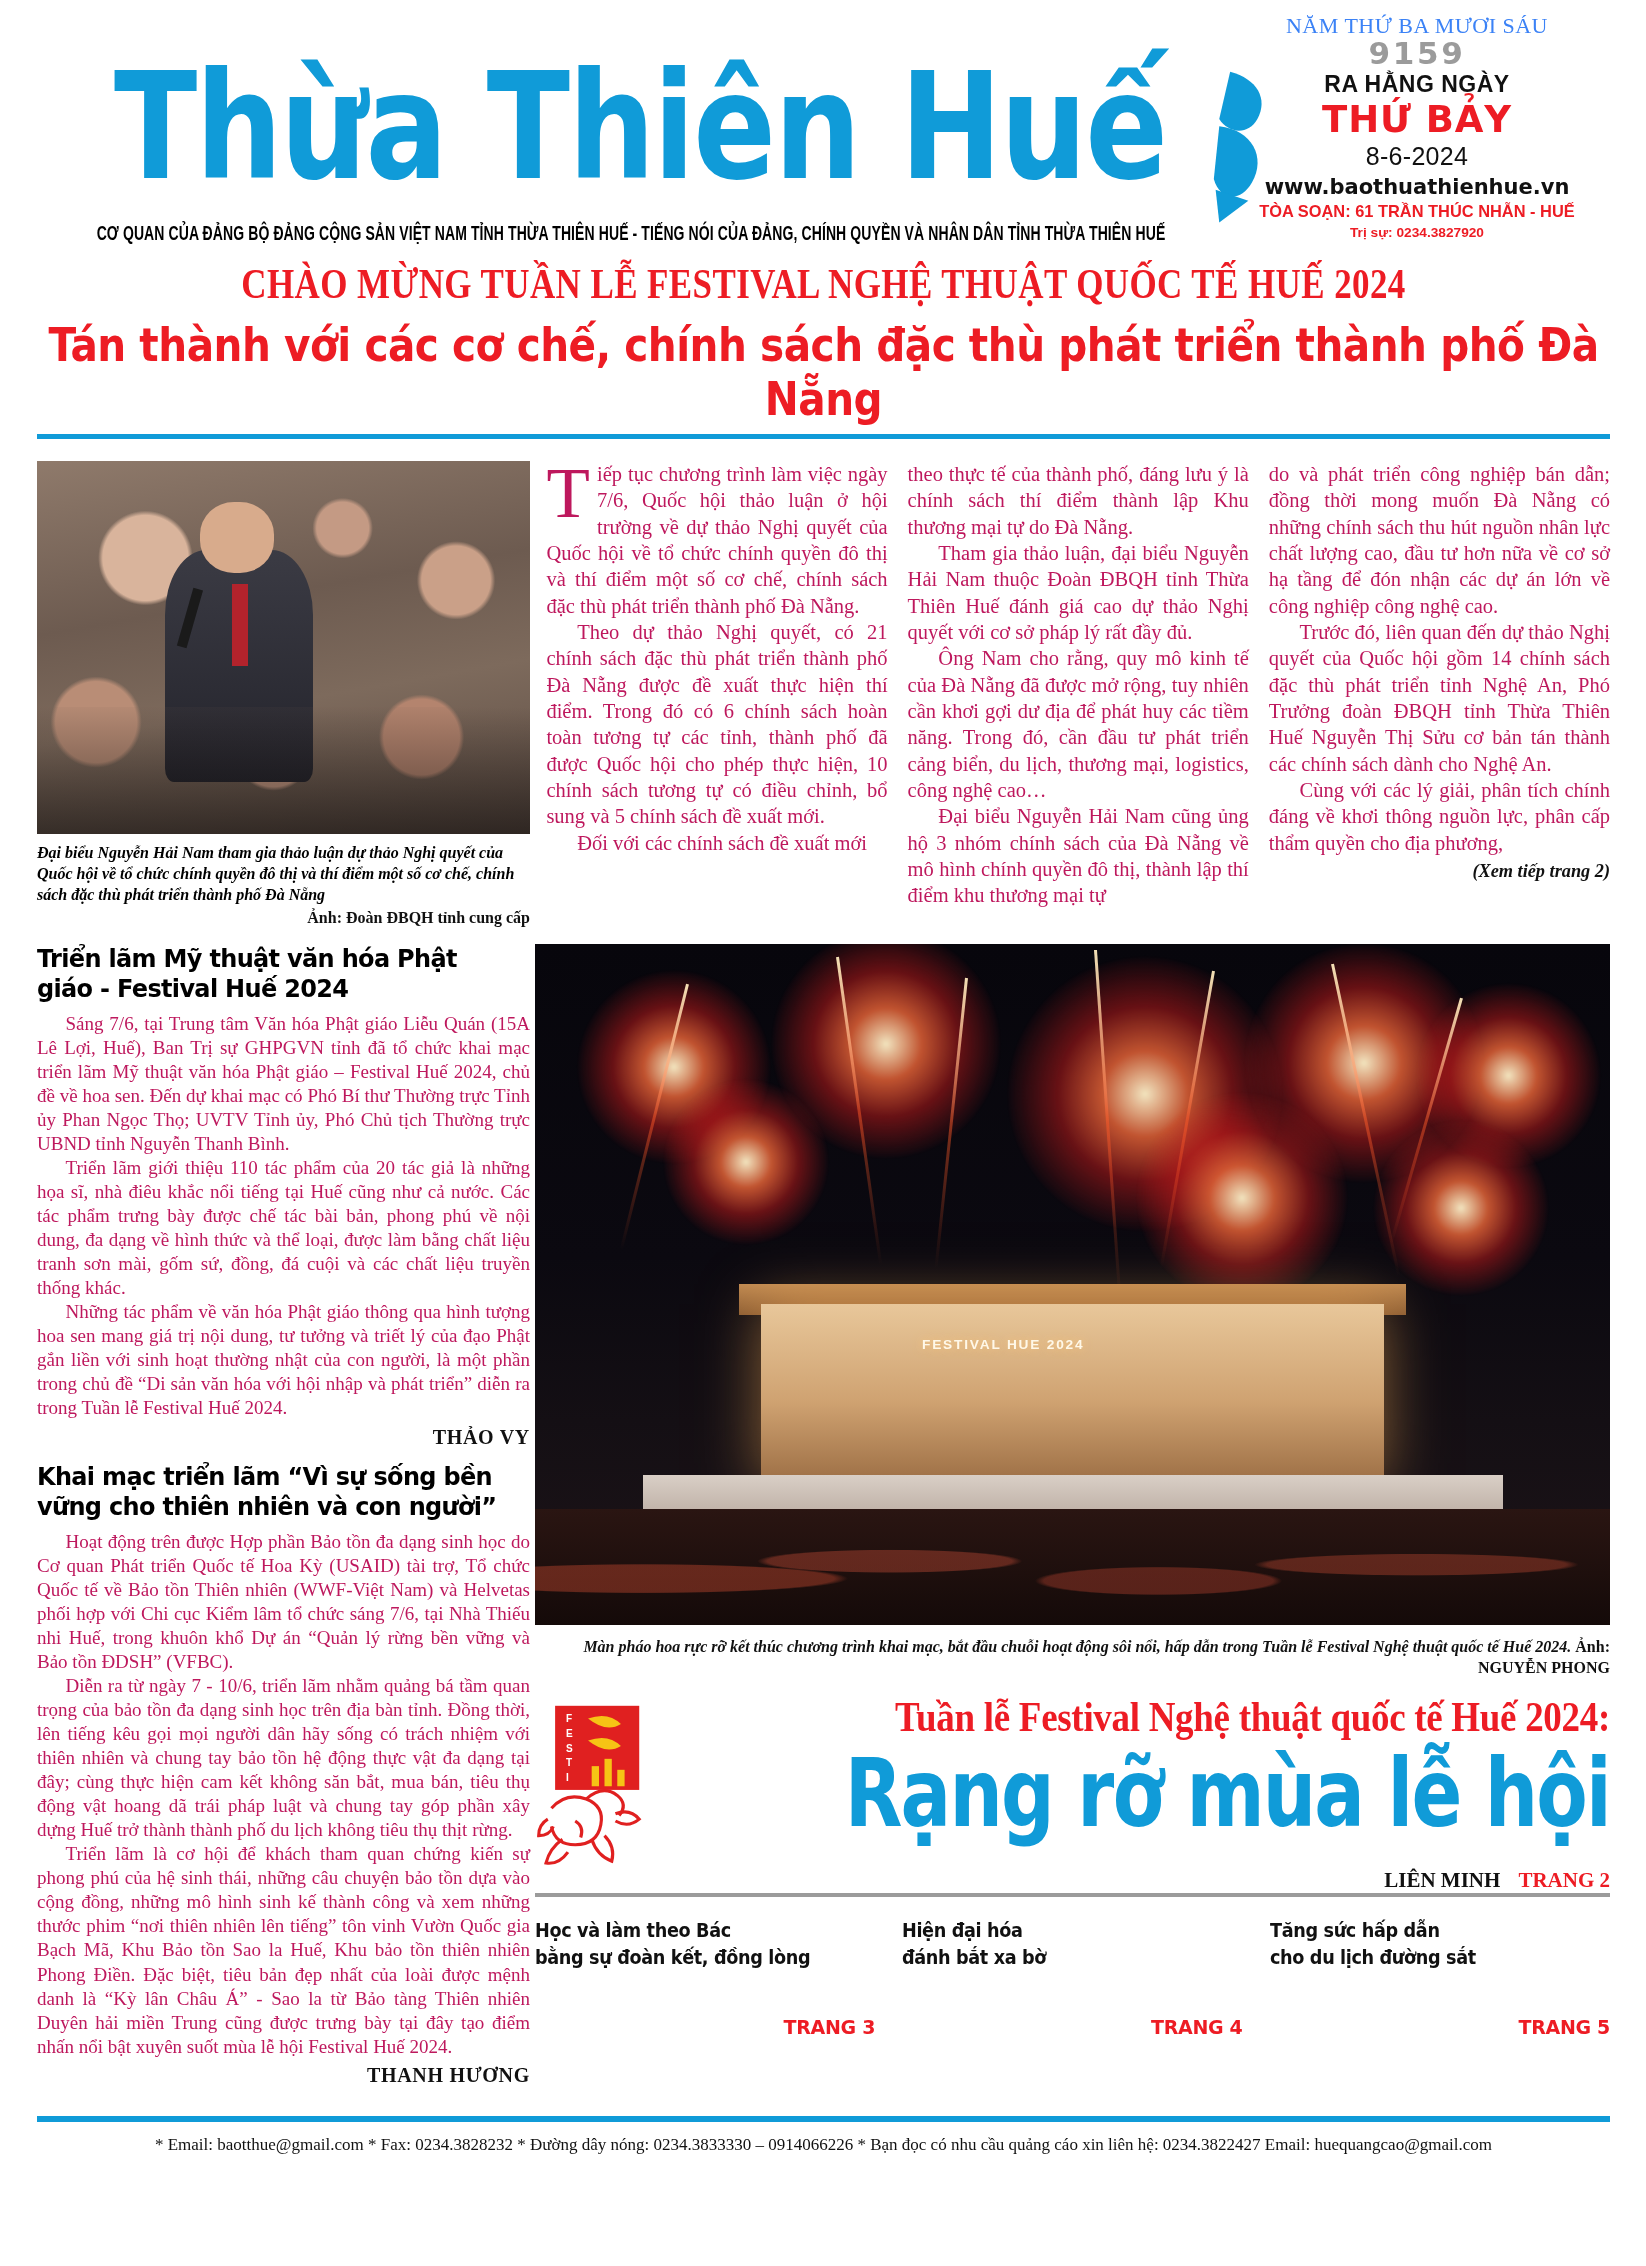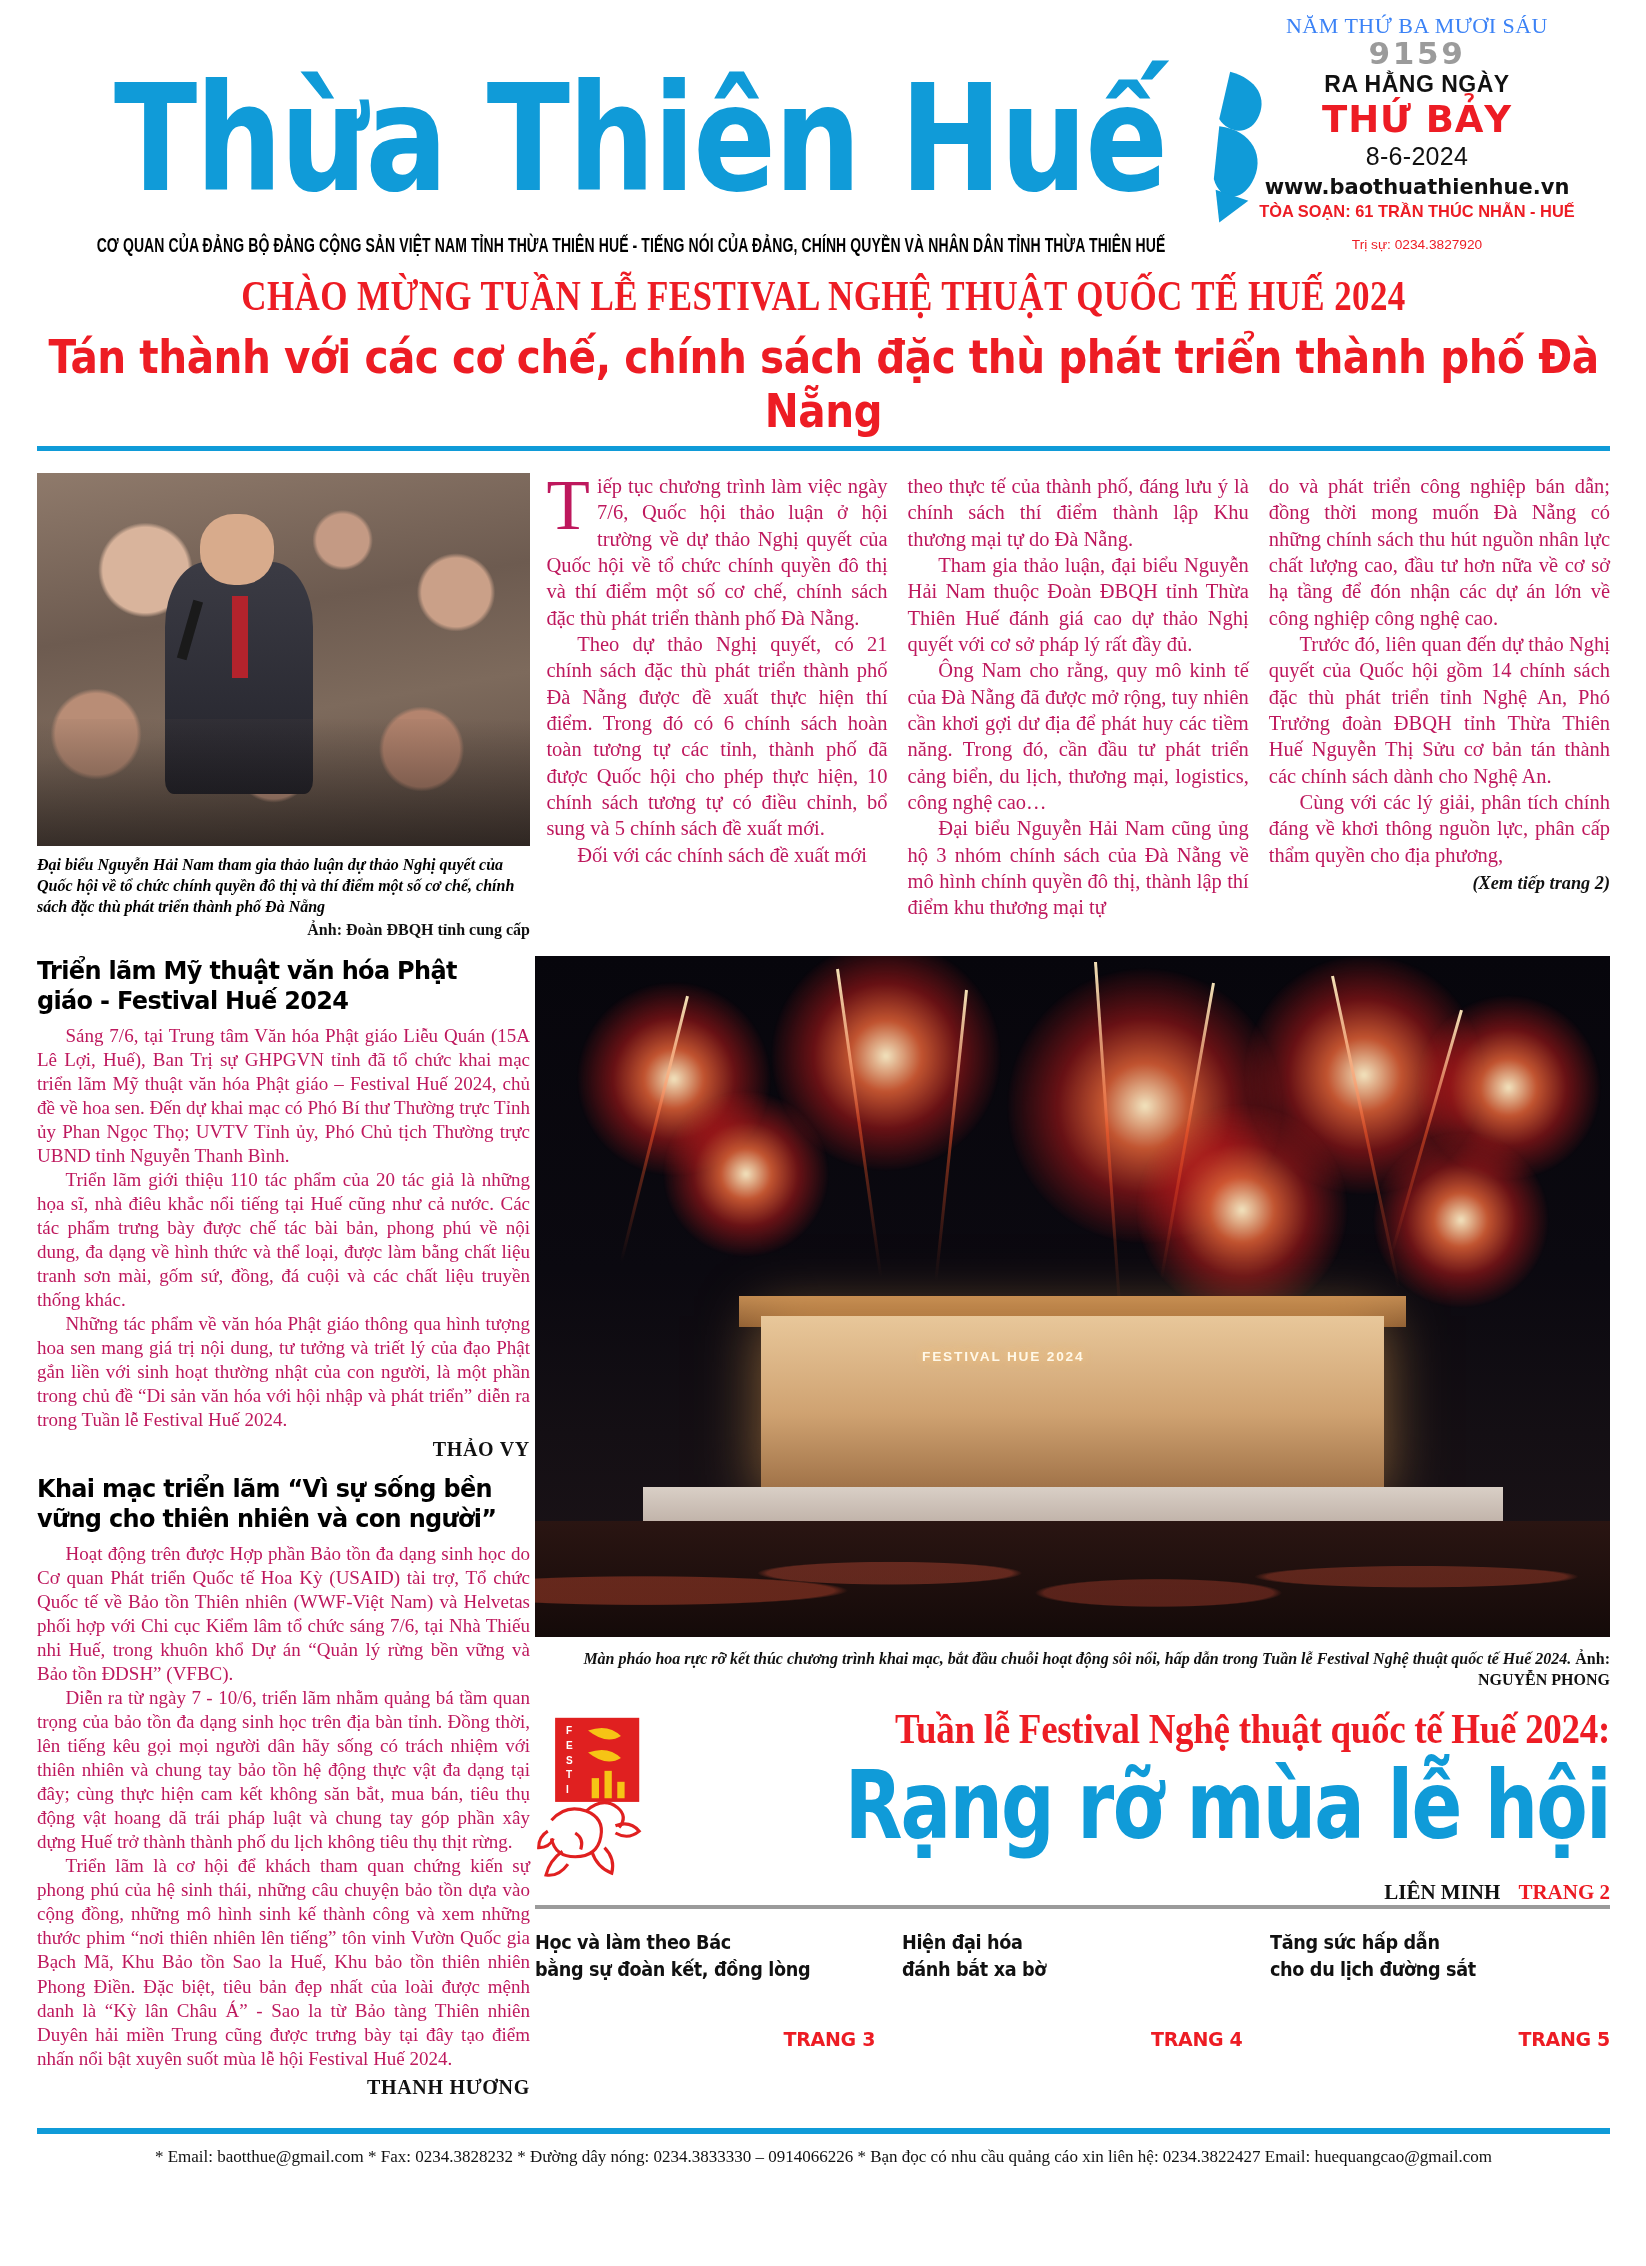--- a/index.html
+++ b/index.html
@@ -68,21 +68,21 @@
   .mr-web {
     font-family:"DejaVu Sans", sans-serif;
     font-weight:bold; font-size:21px; margin-top:4.6px;
   }
   .mr-office {
     font-family:"Liberation Sans", sans-serif;
     font-weight:bold; font-size:16.4px; color:#ED1C24; margin-top:2.7px;
   }
   .mr-phone {
     font-family:"Liberation Sans", sans-serif;
-    font-weight:normal; font-size:13.7px; color:#ED1C24; margin-top:16px;
+    font-weight:bold; font-size:13.7px; color:#ED1C24; margin-top:4px;
   }
   .mast-flag {
     position:absolute; left:-12.8px; top:53px; width:69px; height:174px;
   }
 
   
   .welcome-line {
     text-align:center;
     color:#ED1C24;
     font-family:"Liberation Serif", serif;

